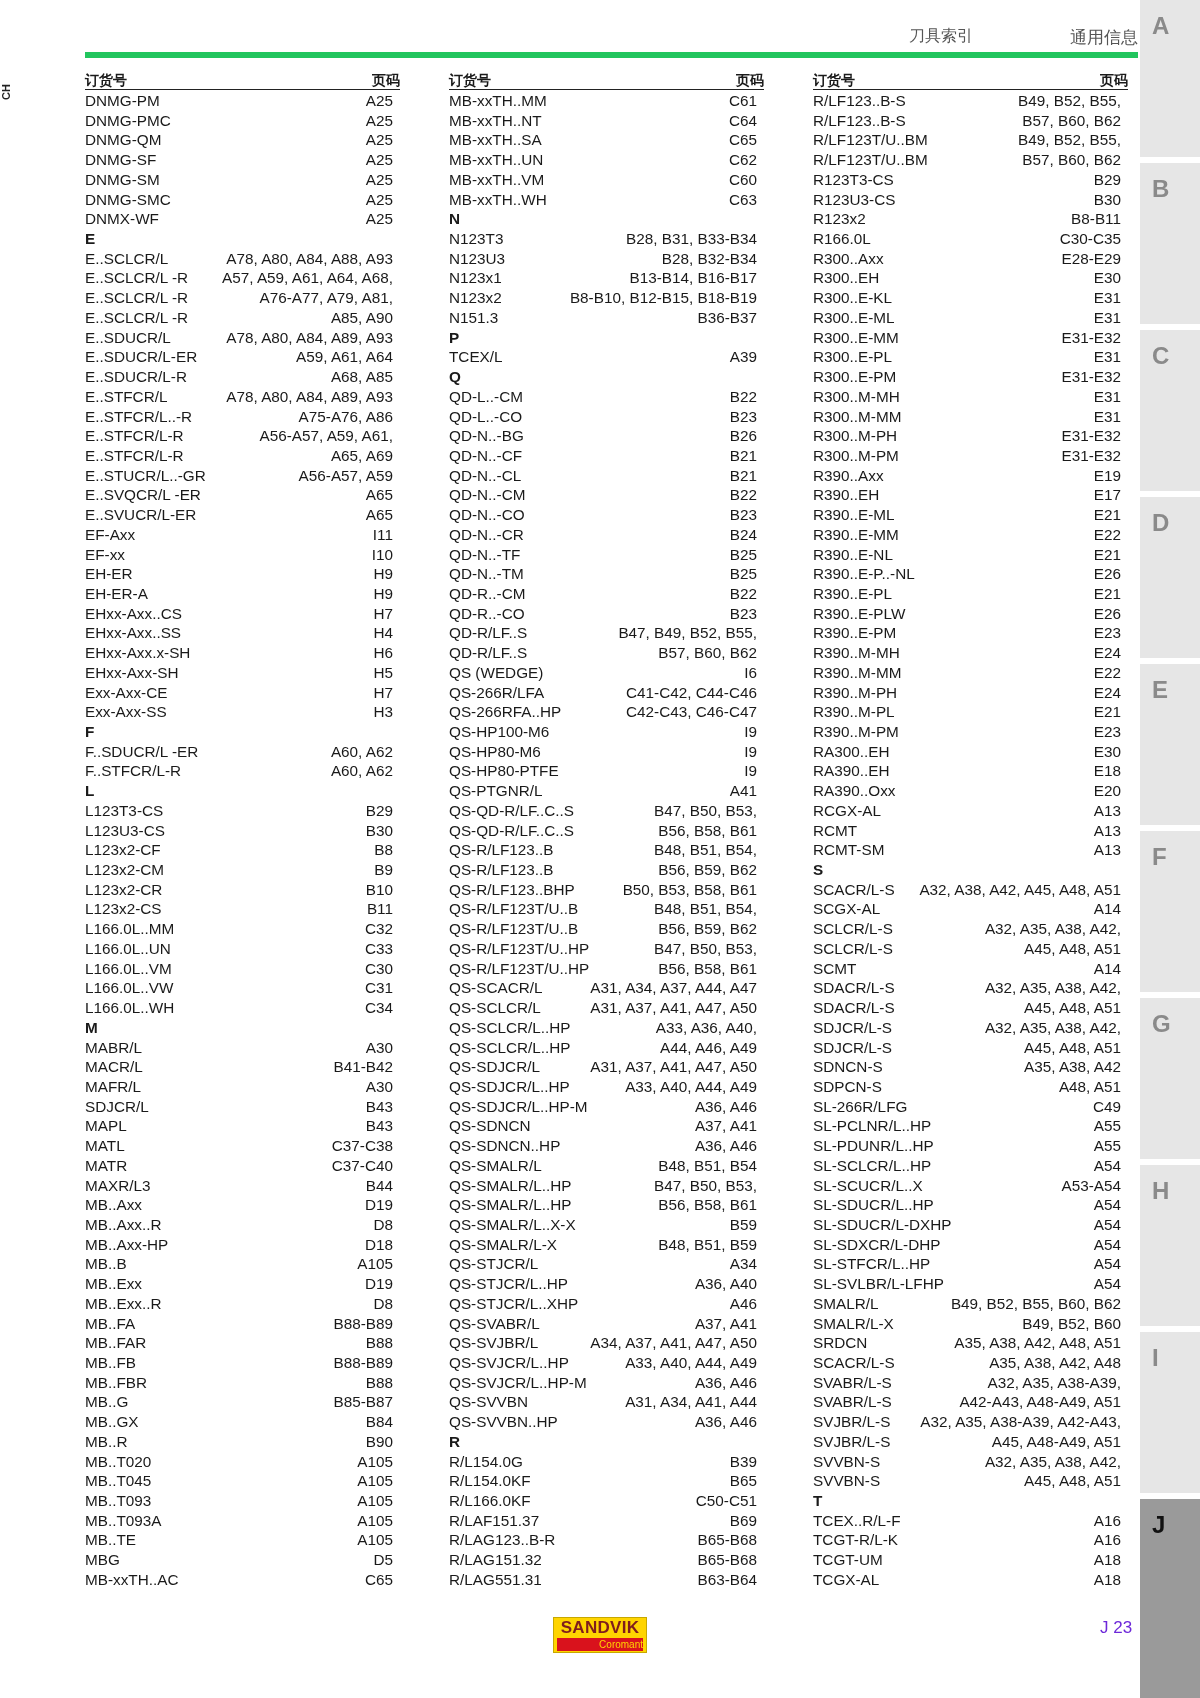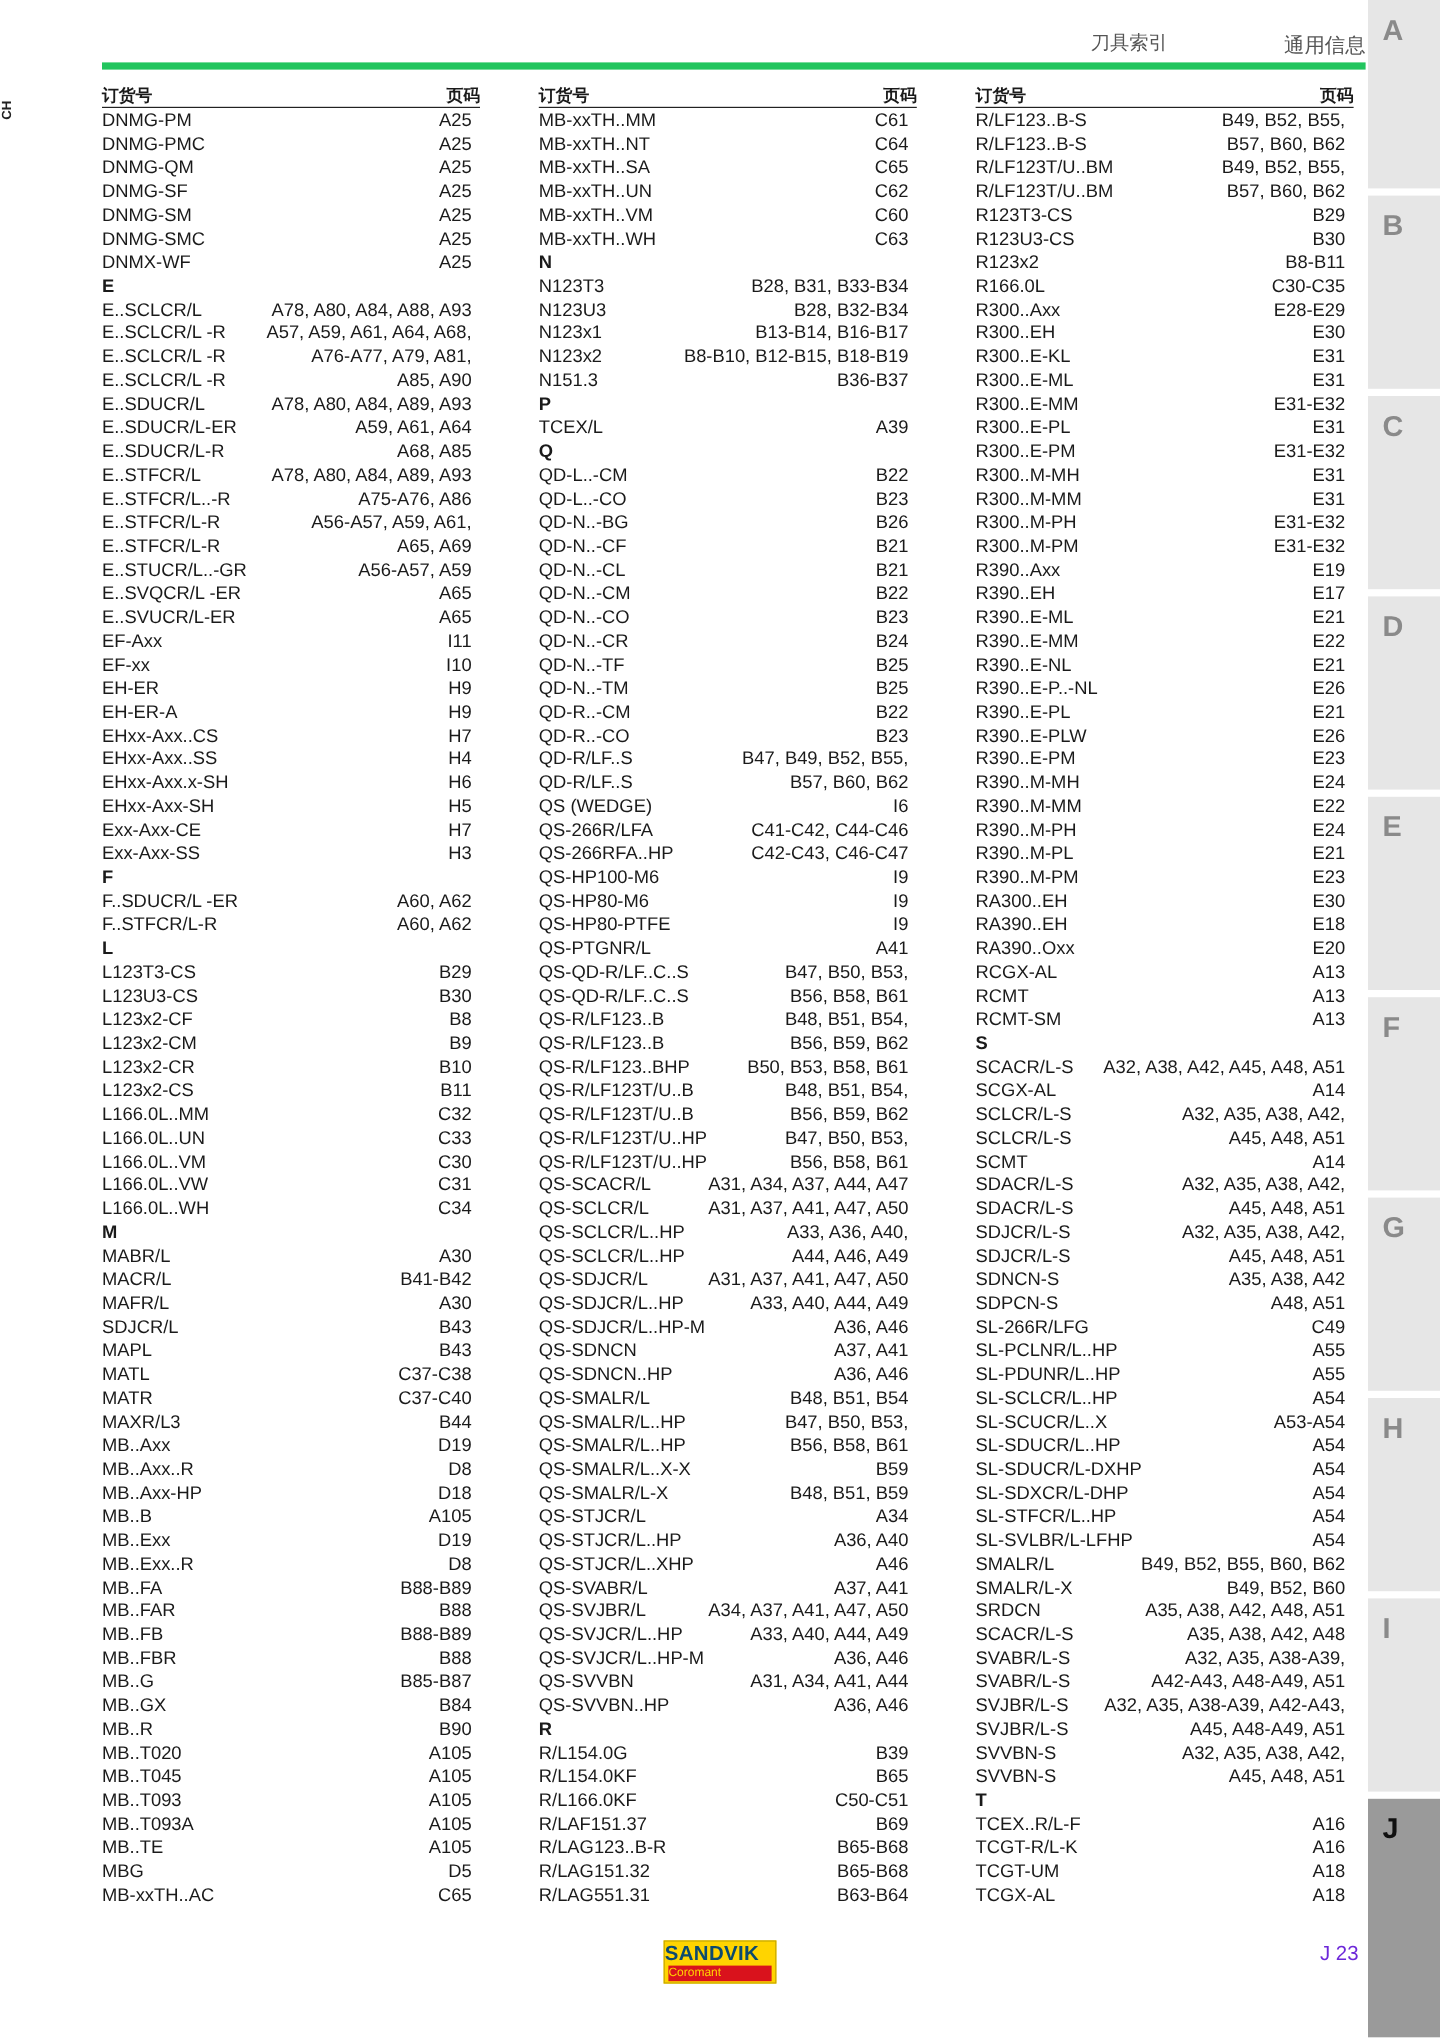--- a/index.html
+++ b/index.html
@@ -38,26 +38,26 @@
     position: absolute; left: 0; width: 60px; background: #e6e6e6;
     font-size: 24px; font-weight: bold; color: #8a8a8a; box-sizing: border-box; padding: 12px 0 0 12px;
   }
   .tab.active { background: #9a9a9a; color: #111; }
   .page-num { position: absolute; left: 1100px; top: 1618px; font-size: 17px; color: #6d28d9; }
   .logo {
     position: absolute; left: 553px; top: 1617px; width: 94px; height: 36px;
     background: #ffd400; border: 1px solid #c7a800; box-sizing: border-box;
   }
   .logo .brand {
-    position: absolute; left: 0; right: 0; top: 1px; text-align: left;
-    font-size: 17px; font-weight: bold; color: #0c4a6e; letter-spacing: 0.3px; line-height: 18px;
+    position: absolute; left: 0; right: 0; top: 1px; text-align: center;
+    font-size: 17px; font-weight: bold; color: #7f1d1d; letter-spacing: 0.3px; line-height: 18px;
   }
   .logo .sub {
     position: absolute; left: 3px; right: 3px; top: 20px; height: 13px; background: #d9121c;
-    color: #ffd400; font-size: 10px; text-align: left; line-height: 13px;
+    color: #ffd400; font-size: 10px; text-align: right; line-height: 13px;
   }
 </style>
 </head>
 <body>
 
 <div class="side-lang">CH</div>
 
 <div class="header">
   <span class="crumb c1">刀具索引</span>
   <span class="crumb c2">通用信息</span>

